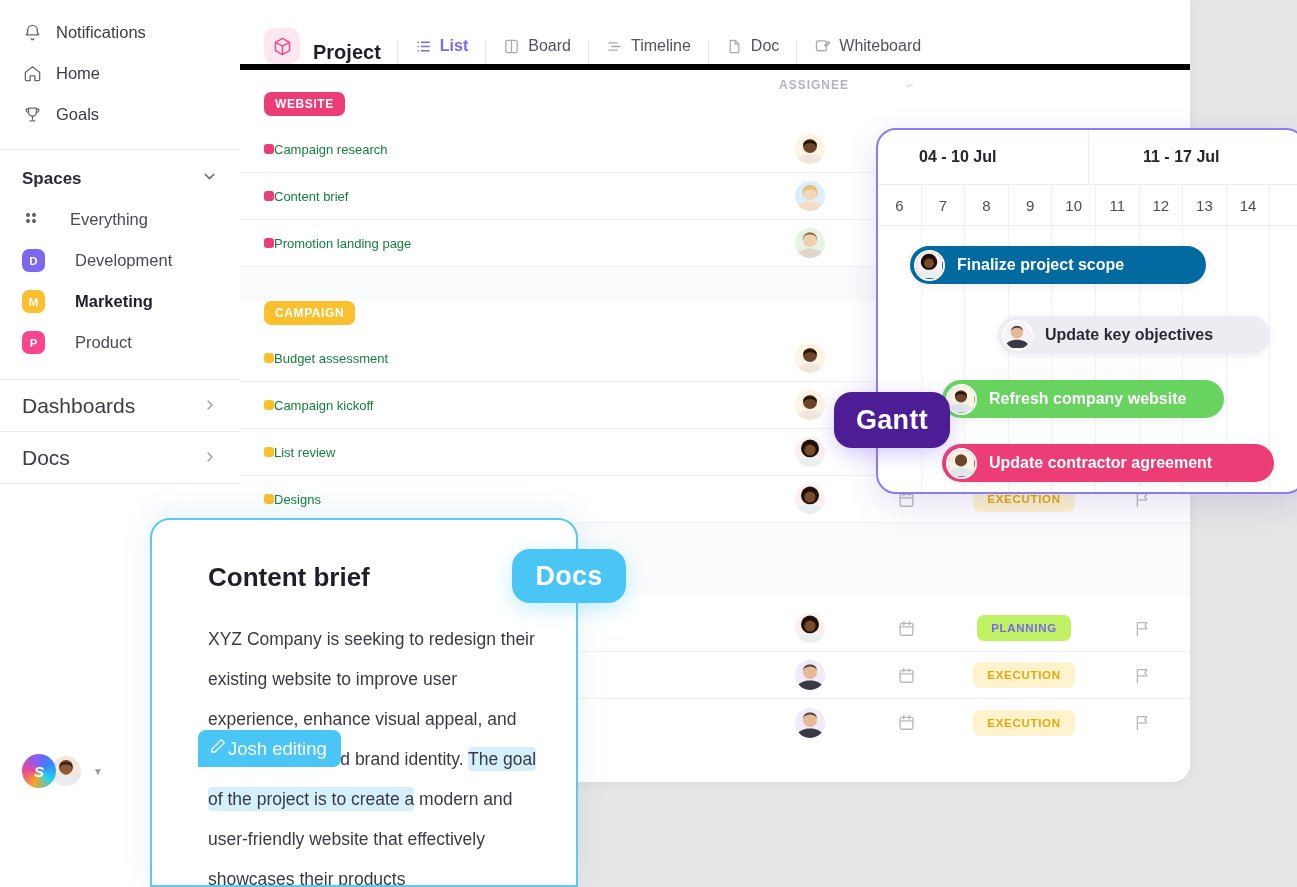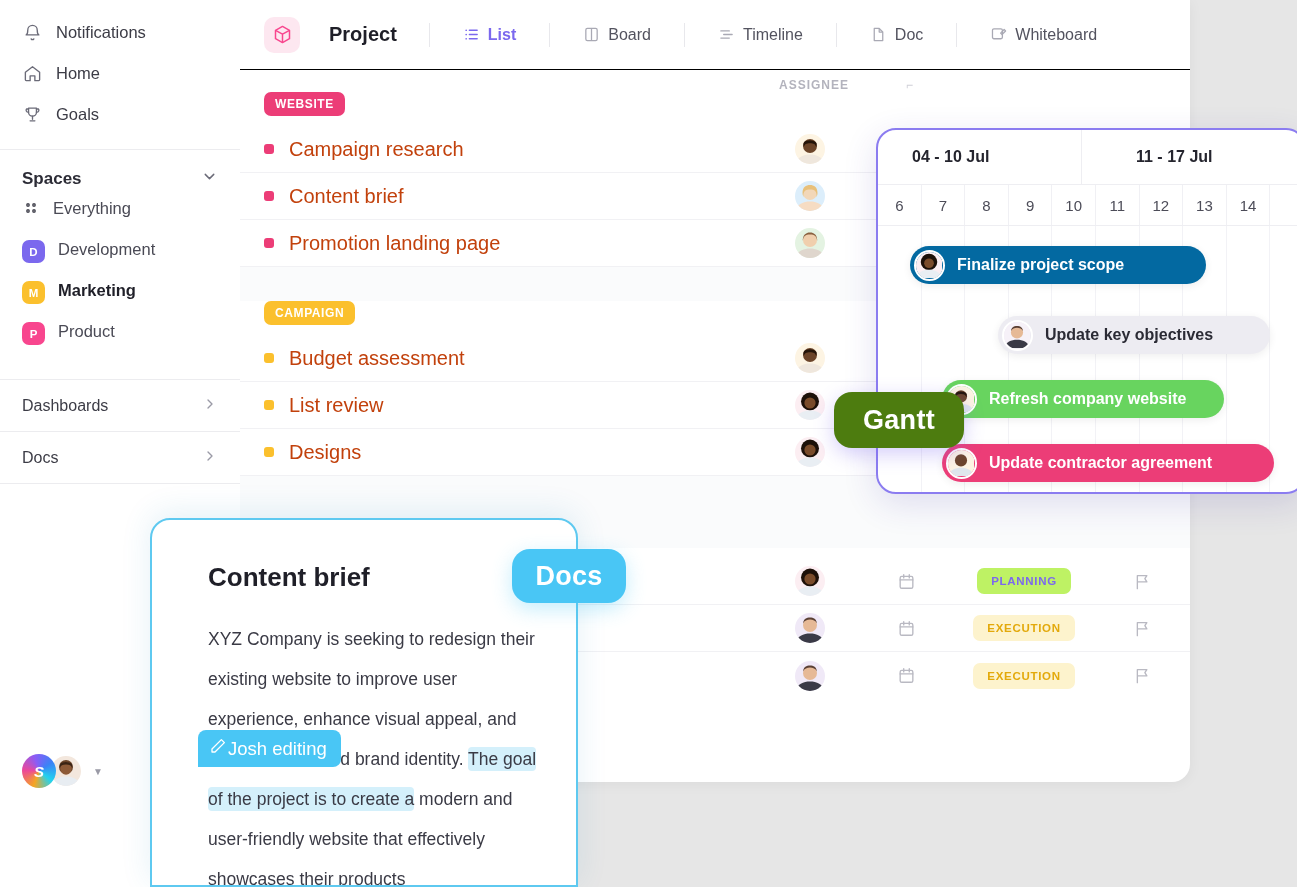--- a/index.html
+++ b/index.html
@@ -24,32 +24,32 @@
   }
   .nav-item .ico { width: 20px; height: 20px; display:flex; align-items:center; justify-content:center; color:#6b6b78; flex:0 0 20px;}
   .divider { height: 1px; background: #ececef; margin: 0; }
   .spaces-head {
     display:flex; align-items:center; justify-content:space-between;
     padding: 18px 22px 10px 22px;
   }
   .spaces-head .t { font-size: 17px; font-weight: 700; color: #2c2c36; }
   .chev { color:#6b6b78; }
   .space-item {
-    display:flex; align-items:flex-start; gap:13px; height: 41px; padding: 0 22px;
+    display:flex; align-items:center; gap:30px; height: 41px; padding: 0 22px;
     font-size:16.5px; color:#4a4a55; cursor:pointer;
   }
   .space-item.bold { font-weight: 700; color:#1f1f28; }
   .sq {
     width: 23px; height: 23px; border-radius: 7px; flex:0 0 23px;
     display:flex; align-items:center; justify-content:center;
     color:#fff; font-size:11.5px; font-weight:700;
   }
   .foot-item {
     display:flex; align-items:center; justify-content:space-between;
-    height: 51px; padding: 0 22px; font-size:16px; color:#3c3c46; cursor:pointer;
+    height: 51px; padding: 0 22px; font-size:21px; color:#3c3c46; cursor:pointer;
   }
   .user-bar {
     position:absolute; left:0; bottom:99px; width:240px;
     display:flex; align-items:center; padding: 0 22px; gap:2px;
   }
   .av-s {
     width:34px; height:34px; border-radius:50%;
     background: conic-gradient(from 200deg,#f5a623,#ec4899,#8b5cf6,#3b82f6,#22d3ee,#f5a623);
     display:flex; align-items:center; justify-content:center;
     color:#fff; font-weight:700; font-size:15px; font-style:italic;
@@ -61,22 +61,22 @@
   }
   .tiny-chev { margin-left:8px; color:#9a9aa6; font-size:10px; }
 
   
   .main {
     position:absolute; left:238px; top:0; width:952px; height:782px;
     background:#ffffff; border-radius: 0 0 18px 18px;
     box-shadow: 0 2px 14px rgba(0,0,0,.05);
   }
   .topbar {
-    height: 70px; display:flex; align-items:center; padding: 0 0 0 26px; gap: 16px;
-    border-bottom: 1px solid #000000;
+    height: 70px; display:flex; align-items:flex-end; padding: 0 0 0 26px; gap: 0;
+    border-bottom: 6px solid #000000;
   }
   .proj-ico {
     width:36px; height:36px; border-radius:10px; background:#fde7f0;
     display:flex; align-items:center; justify-content:center; flex:0 0 36px;
   }
   .proj-name { font-size:20px; font-weight:700; color:#1f1f28; margin-left:13px; margin-right:16px; }
   .vdiv { width:1px; height:24px; background:#e8e8ec; }
   .tab {
     display:flex; align-items:center; gap:8px; padding: 0 17px; height:36px;
     font-size:16px; color:#53535f; cursor:pointer;
@@ -88,21 +88,21 @@
   .group-badge {
     display:inline-block; color:#fff; font-size:12px; font-weight:700;
     letter-spacing: .6px; padding: 5px 11px; border-radius: 7px; margin-left:26px;
   }
   .rows { margin-top: 10px; }
   .row {
     display:flex; align-items:center; height: 47px;
     border-bottom: 1px solid #f1f1f4; padding-left: 26px;
   }
   .row .dot { width:10px; height:10px; border-radius:3px; flex:0 0 10px; }
-  .row .name { font-size:20px; color:#c2410c; margin-left:15px; flex:1; }
+  .row .name { font-size:13px; color:#15803d; flex:1; }
   .cell-assignee { width:96px; display:flex; justify-content:center; }
   .cell-date { width:96px; display:flex; justify-content:center; color:#b9b9c2; }
   .cell-status { width:140px; display:flex; justify-content:center; }
   .cell-flag { width:96px; display:flex; justify-content:center; color:#b9b9c2; }
   .avatar { width:30px; height:30px; border-radius:50%; overflow:hidden; position:relative; }
   .badge {
     font-size:11.5px; font-weight:700; letter-spacing:.7px;
     padding: 7px 14px; border-radius: 7px;
   }
   .colhead {
@@ -114,21 +114,21 @@
 
   
   .gantt {
     position:absolute; left:876px; top:128px; width:430px; height:366px;
     background:#fff; border: 2px solid #8b7cf0; border-radius: 20px;
     box-shadow: 0 10px 34px rgba(60,40,160,.14);
     overflow:hidden; z-index: 20;
   }
   .g-weeks { display:flex; height:54px; align-items:center; }
   .g-week { font-size:16px; font-weight:700; color:#25252e; padding-left:34px; }
-  .g-week.w1 { width:204px; border-right:1px solid #eeeef2; height:100%; display:flex; align-items:center;}
+  .g-week.w1 { width:204px; border-right:1px solid #eeeef2; height:100%; display:flex; align-items:center;margin-left:7px;}
   .g-week.w2 { flex:1; height:100%; display:flex; align-items:center; padding-left:54px;}
   .g-days { display:flex; height:42px; border-top:1px solid #eeeef2; border-bottom:1px solid #eeeef2; }
   .g-day {
     width:43.6px; display:flex; align-items:center; justify-content:center;
     font-size:15px; color:#4c4c58; border-right:1px solid #f0f0f4;
   }
   .g-body { position:relative; height: 268px; }
   .g-grid { position:absolute; inset:0; display:flex; }
   .g-col { width:43.6px; border-right:1px solid #f2f2f6; height:100%; }
   .g-bar {
@@ -138,21 +138,21 @@
   .g-bar .gav {
     width:31px; height:31px; border-radius:50%; overflow:hidden;
     border:2.5px solid #fff; flex:0 0 31px; position:relative;
   }
   .g-bar .glabel { font-size:16px; font-weight:600; margin: 0 18px 0 12px; white-space:nowrap; }
   .pill-badge {
     position:absolute; border-radius:18px; display:flex; align-items:center;
     justify-content:center; font-size:27px; font-weight:700; color:#fff;
     letter-spacing:.3px;
   }
-  #gantt-pill { left:834px; top:392px; width:130px; height:56px; background:#4d7c0f; z-index:30;
+  #gantt-pill { left:834px; top:392px; width:116px; height:56px; background:#4c1d95; z-index:30;
     box-shadow: 0 6px 20px rgba(123,104,238,.32); }
   #docs-pill { left:512px; top:549px; width:114px; height:54px; background:#49c6f5; z-index:30;
     box-shadow: 0 6px 20px rgba(73,198,245,.32); }
 
   
   .docs {
     position:absolute; left:150px; top:518px; width:428px; height:369px;
     background:#fff; border: 2px solid #5ec9f0; border-radius: 20px 20px 0 0;
     box-shadow: 0 -6px 30px rgba(40,140,190,.12);
     overflow:hidden; z-index: 18; padding: 42px 34px 0 56px;
@@ -427,20 +427,37 @@
                   <path d="M8.6 9c1.6-3.6 10.2-3.6 12.8 0 .4 1.3.2 3-.2 3.8-.9-2.6-2.4-3.6-6.2-3.6s-5.3 1-6.2 3.6c-.4-.8-.6-2.5-.2-3.8z" fill="#241409"></path>
                 </svg>
             </span>
           </span>
           <span class="cell-date"></span>
           <span class="cell-status"></span>
           <span class="cell-flag"></span>
         </div>
         <div class="row">
           <span class="dot" style="background:#fbc02d"></span>
+          <span class="name">Campaign kickoff</span>
+          <span class="cell-assignee">
+            <span class="avatar">
+              <svg width="30" height="30" viewBox="0 0 30 30">
+                  <rect width="30" height="30" fill="#fdf4e3"></rect>
+                  <circle cx="15" cy="12" r="7" fill="#6b4429"></circle>
+                  <path d="M0 30c2-7 8.5-9.5 15-9.5S28 23 30 30z" fill="#efe7dd"></path>
+                  <path d="M8.6 9c1.6-3.6 10.2-3.6 12.8 0 .4 1.3.2 3-.2 3.8-.9-2.6-2.4-3.6-6.2-3.6s-5.3 1-6.2 3.6c-.4-.8-.6-2.5-.2-3.8z" fill="#241409"></path>
+                </svg>
+            </span>
+          </span>
+          <span class="cell-date"></span>
+          <span class="cell-status"></span>
+          <span class="cell-flag"></span>
+        </div>
+        <div class="row">
+          <span class="dot" style="background:#fbc02d"></span>
           <span class="name">List review</span>
           <span class="cell-assignee">
             <span class="avatar">
               <svg width="30" height="30" viewBox="0 0 30 30">
                   <rect width="30" height="30" fill="#fceef2"></rect>
                   <circle cx="15" cy="11.5" r="9" fill="#1d1008"></circle>
                   <circle cx="15" cy="13" r="5.6" fill="#7a4b2a"></circle>
                   <path d="M0 30c2-7 8.5-9.5 15-9.5S28 23 30 30z" fill="#e9eef3"></path>
                 </svg>
             </span>

